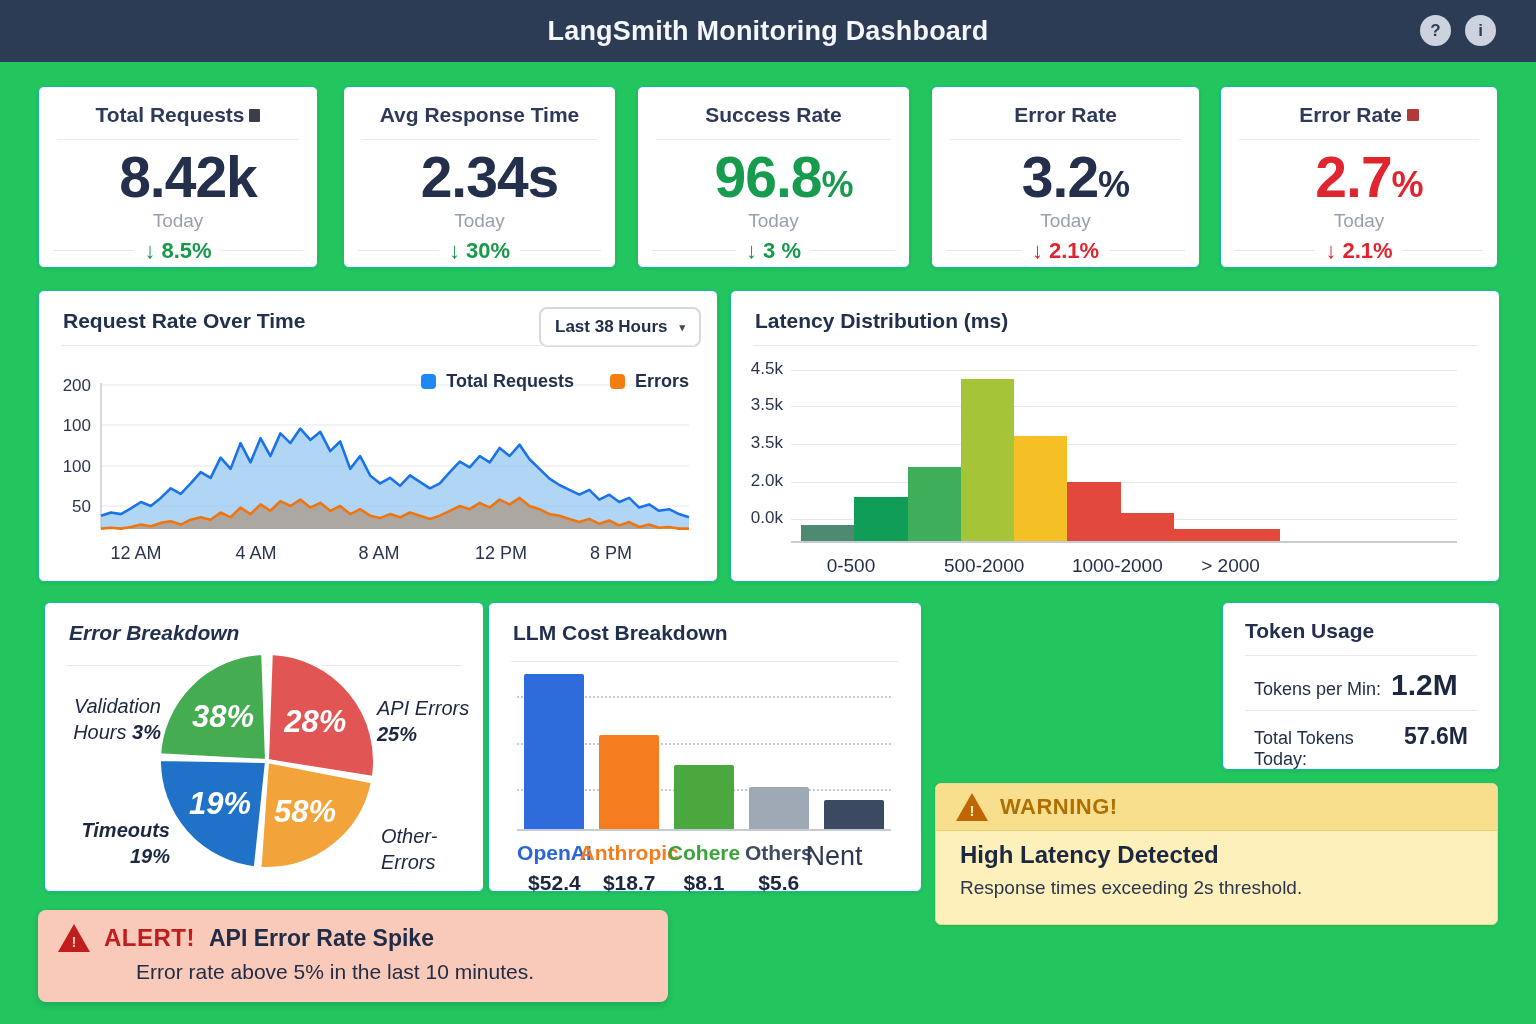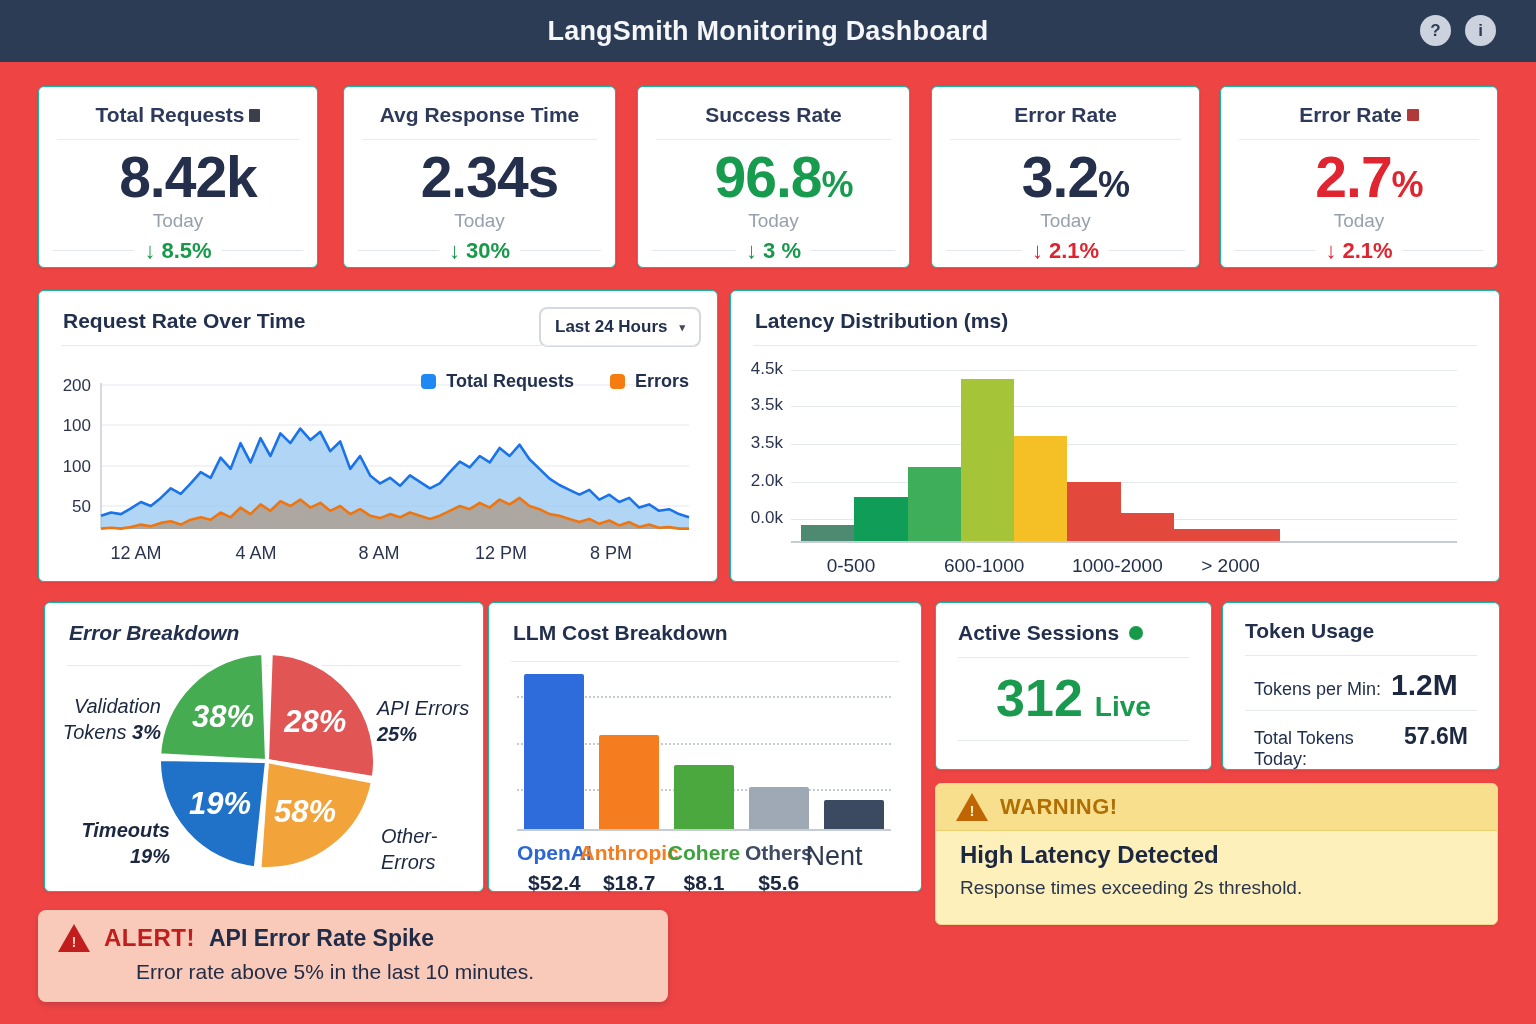--- a/index.html
+++ b/index.html
@@ -1,16 +1,16 @@
 <!DOCTYPE html>
 <html><head>
 <meta charset="utf-8">
 <style>
   html,body{margin:0;padding:0;background:#e8eaef;font-family:"Liberation Sans",sans-serif;color:#22304d;}
-  .app{position:relative;width:1536px;height:1024px;overflow:hidden;background:#ef4444;}
+  .app{position:relative;width:1536px;height:1024px;overflow:hidden;background:#22c55e;}
   
   .hdr{position:absolute;left:0;top:0;width:1536px;height:62px;background:#2d3c55;display:flex;align-items:center;justify-content:center;}
   .hdr h1{margin:0;font-size:27px;color:#f4f6f9;font-weight:bold;letter-spacing:.2px;}
   .hdr-btns{position:absolute;right:40px;top:15px;display:flex;gap:14px;}
   .circle-btn{width:31px;height:31px;border-radius:50%;background:#ccd3de;border:none;color:#2d3c55;font-weight:bold;font-size:17px;display:flex;align-items:center;justify-content:center;cursor:pointer;font-family:inherit;}
   
   .card{position:absolute;background:#fff;border:1px solid #14b8a6;border-radius:6px;box-shadow:0 1px 3px rgba(30,40,60,.10);}
   
   .kpi{top:86px;height:182px;padding-top:16px;box-sizing:border-box;}
   .kpi-title{font-size:21px;font-weight:bold;color:#2e3a59;display:flex;align-items:center;justify-content:center;gap:5px;}
@@ -159,21 +159,21 @@
     <div class="kpi-delta-row">
         <span class="rule"></span>
         <span class="kpi-delta red">↓ 2.1%</span>
         <span class="rule"></span>
       </div>
   </div>
 
   <div class="card" id="panel-request">
     <h2 class="panel-title">Request Rate Over Time</h2>
     <button class="dropdown">
-      <span>Last 24 Hours</span>
+      <span>Last 38 Hours</span>
       <span class="caret">▾</span>
     </button>
     <div class="panel-rule"></div>
     <div class="legend">
       <span><span class="chip blue"></span><span>Total Requests</span></span>
       <span><span class="chip orange"></span><span>Errors</span></span>
     </div>
     <svg id="request-svg" width="640" height="200">
         <line x1="42" y1="14" x2="630" y2="14" stroke="#e3e7ec" stroke-width="1"></line>
         <text x="32" y="20" text-anchor="end" font-size="17" fill="#2b3550" font-family="Liberation Sans, sans-serif">200</text>
@@ -214,41 +214,41 @@
         <div style="position: absolute; left: 69.99px; width: 53.28px; top: 234.16px; height: 15.84px; background: rgb(77, 138, 113);"></div>
         <div style="position: absolute; left: 123.27px; width: 53.28px; top: 205.72px; height: 44.28px; background: rgb(15, 157, 88);"></div>
         <div style="position: absolute; left: 176.55px; width: 53.28px; top: 175.66px; height: 74.34px; background: rgb(63, 174, 90);"></div>
         <div style="position: absolute; left: 229.83px; width: 53.28px; top: 88px; height: 162px; background: rgb(166, 196, 55);"></div>
         <div style="position: absolute; left: 283.11px; width: 53.28px; top: 145.06px; height: 104.94px; background: rgb(245, 192, 38);"></div>
         <div style="position: absolute; left: 336.39px; width: 53.28px; top: 191.14px; height: 58.86px; background: rgb(227, 72, 60);"></div>
         <div style="position: absolute; left: 389.67px; width: 53.28px; top: 221.92px; height: 28.08px; background: rgb(227, 72, 60);"></div>
         <div style="position: absolute; left: 442.95px; width: 53.28px; top: 237.94px; height: 12.06px; background: rgb(227, 72, 60);"></div>
         <div style="position: absolute; left: 496.23px; width: 53.28px; top: 237.94px; height: 12.06px; background: rgb(227, 72, 60);"></div>
         <div style="position: absolute; left: 119.94px; top: 264px; transform: translateX(-50%); font-size: 19px; color: rgb(34, 48, 77); white-space: nowrap;">0-500</div>
-        <div style="position: absolute; left: 253.14px; top: 264px; transform: translateX(-50%); font-size: 19px; color: rgb(34, 48, 77); white-space: nowrap;">600-1000</div>
+        <div style="position: absolute; left: 253.14px; top: 264px; transform: translateX(-50%); font-size: 19px; color: rgb(34, 48, 77); white-space: nowrap;">500-2000</div>
         <div style="position: absolute; left: 386.34px; top: 264px; transform: translateX(-50%); font-size: 19px; color: rgb(34, 48, 77); white-space: nowrap;">1000-2000</div>
         <div style="position: absolute; left: 499.56px; top: 264px; transform: translateX(-50%); font-size: 19px; color: rgb(34, 48, 77); white-space: nowrap;">&gt; 2000</div>
       </div>
   </div>
 
   <div class="card" id="panel-pie">
     <h2 class="panel-title" style="z-index:3">Error Breakdown</h2>
     <div class="panel-rule" style="top:62px"></div>
     <svg id="pie-svg" width="438" height="288" viewBox="0 0 438 288">
         <path d="M222,158 L225.8,50.1 A108,108 0 0 1 328.7,174.9 Z" fill="#e15554" stroke="#ffffff" stroke-width="4" stroke-linejoin="round"></path>
         <path d="M222,158 L328.0,178.6 A108,108 0 0 1 214.5,265.7 Z" fill="#f2a43b" stroke="#ffffff" stroke-width="4" stroke-linejoin="round"></path>
         <path d="M222,158 L210.7,265.4 A108,108 0 0 1 114.0,156.1 Z" fill="#1f72c8" stroke="#ffffff" stroke-width="4" stroke-linejoin="round"></path>
         <path d="M222,158 L114.1,152.3 A108,108 0 0 1 218.2,50.1 Z" fill="#45ac52" stroke="#ffffff" stroke-width="4" stroke-linejoin="round"></path>
         <text x="270.3" y="129.2" text-anchor="middle" font-size="31" font-weight="bold" fill="#ffffff" font-family="Liberation Sans, sans-serif">28%</text>
         <text x="260.1" y="218.7" text-anchor="middle" font-size="31" font-weight="bold" fill="#ffffff" font-family="Liberation Sans, sans-serif">58%</text>
         <text x="175.1" y="210.5" text-anchor="middle" font-size="31" font-weight="bold" fill="#ffffff" font-family="Liberation Sans, sans-serif">19%</text>
         <text x="178.1" y="124.3" text-anchor="middle" font-size="31" font-weight="bold" fill="#ffffff" font-family="Liberation Sans, sans-serif">38%</text>
       </svg>
     <div id="pie-outer">
-      <div class="pie-label pl-tl"><span>Validation Tokens</span> <b>3%</b></div>
+      <div class="pie-label pl-tl"><span>Validation Hours</span> <b>3%</b></div>
       <div class="pie-label pl-tr"><span>API Errors</span><br><b>25%</b></div>
       <div class="pie-label pl-bl"><span>Timeouts</span> <b>19%</b></div>
       <div class="pie-label pl-br"><span>Other-Errors</span><b></b></div>
     </div>
   </div>
 
   <div class="card" id="panel-llm">
     <h2 class="panel-title">LLM Cost Breakdown</h2>
     <div class="panel-rule" style="top:58px"></div>
     <div id="llm-chart">
@@ -267,31 +267,20 @@
         <div style="position: absolute; left: 215px; top: 268px; transform: translateX(-50%); font-size: 21px; font-weight: bold; color: rgb(28, 39, 64); white-space: nowrap;">$8.1</div>
         <div style="position: absolute; left: 259.8px; width: 60px; top: 184px; height: 42px; background: rgb(159, 169, 181); border-radius: 2px 2px 0px 0px;"></div>
         <div style="position: absolute; left: 289.8px; top: 238px; transform: translateX(-50%); font-size: 21px; font-weight: bold; color: rgb(63, 76, 99); white-space: nowrap;">Others</div>
         <div style="position: absolute; left: 289.8px; top: 268px; transform: translateX(-50%); font-size: 21px; font-weight: bold; color: rgb(28, 39, 64); white-space: nowrap;">$5.6</div>
         <div style="position: absolute; left: 334.6px; width: 60px; top: 197.44px; height: 28.56px; background: rgb(60, 74, 97); border-radius: 2px 2px 0px 0px;"></div>
         <div style="position: absolute; left: 345px; top: 238px; transform: translateX(-50%); font-size: 27px; font-weight: normal; color: rgb(45, 57, 80); white-space: nowrap;">Nent</div>
         <div style="position: absolute; left: 364.6px; top: 268px; transform: translateX(-50%); font-size: 21px; font-weight: bold; color: rgb(28, 39, 64); white-space: nowrap;"></div>
       </div>
   </div>
 
-  <div class="card" id="panel-sessions">
-    <div class="sess-title">
-      <span>Active Sessions</span>
-      <span class="dot"></span>
-    </div>
-    <div class="thin-rule"></div>
-    <div class="sess-value">
-      <span>312</span><span class="live">Live</span>
-    </div>
-    <div class="thin-rule"></div>
-  </div>
 
   <div class="card" id="panel-tokens">
     <div class="sess-title" style="padding-top:16px">
       <span>Token Usage</span>
     </div>
     <div class="thin-rule"></div>
     <div class="tu-row">
       <span class="tu-label">Tokens per Min:</span>
       <span class="tu-v1">1.2M</span>
     </div>

